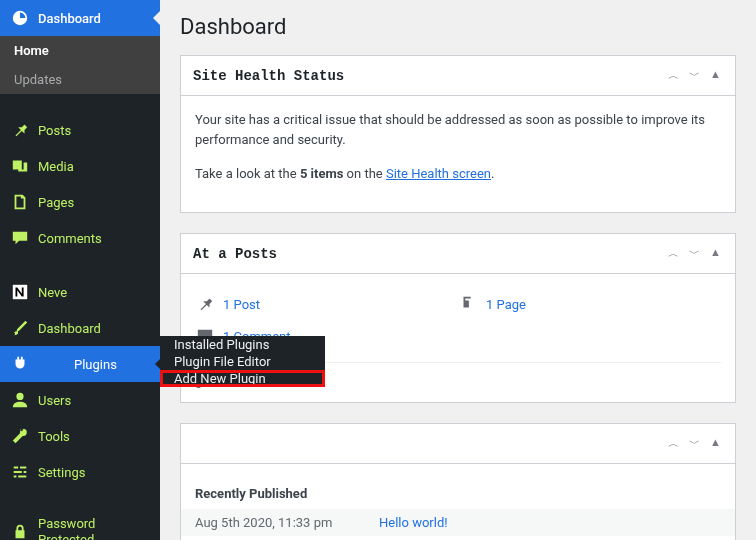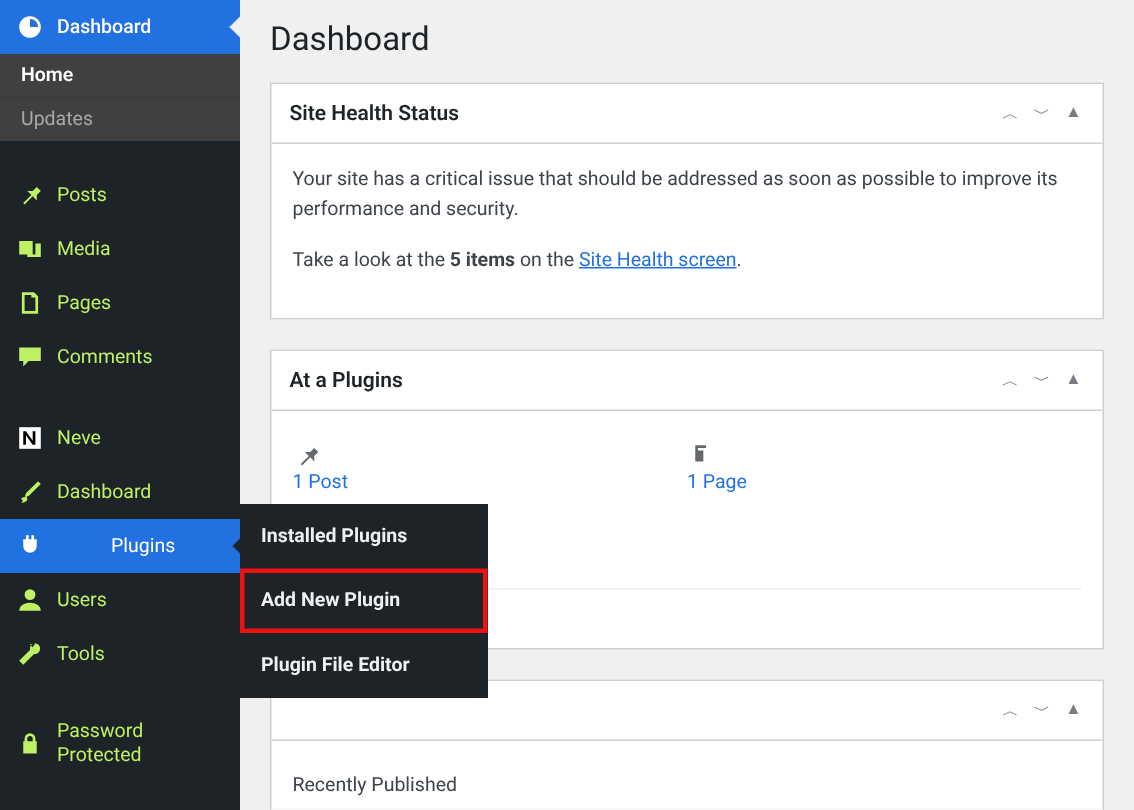--- a/index.html
+++ b/index.html
@@ -9,44 +9,44 @@
 .sidebar-item.current { background: #2271e1; color: #fff; font-weight: 500; position: relative; }
 .sidebar-item.current::after { content: ""; position: absolute; right: -1px; top: 50%; transform: translateY(-50%); width: 0; height: 0; border-top: 8px solid transparent; border-bottom: 8px solid transparent; border-right: 8px solid #f0f0f1; }
 .sidebar-item.active-sub { background: #2271e1; color: #fff; position: relative; gap: 36px; }
 .sidebar-item.active-sub::after { content: ""; position: absolute; right: -1px; top: 50%; transform: translateY(-50%); width: 0; height: 0; border-top: 6px solid transparent; border-bottom: 6px solid transparent; border-right: 6px solid #1d2327; }
 .sidebar-sub { padding: 7px 10px 7px 14px; background: #404040; }
 .sidebar-sub.bold { font-weight: 600; color: #fff; }
 .sidebar-sub.dim { color: #a7aaad; }
 .icon { width: 20px; height: 20px; margin-right: 8px; display: inline-flex; align-items: center; justify-content: center; flex-shrink: 0; }
 .icon svg { width: 18px; height: 18px; fill: currentColor; }
 .flyout { position: absolute; left: 160px; top: 336px; width: 165px; background: #1d2327; color: #f0f0f1; z-index: 100; }
-.flyout-item { padding: 14px 14px; font-size: 13px; cursor: pointer; font-weight: bold; }
+.flyout-item { padding: 1px 14px; font-size: 13px; cursor: pointer; }
 .flyout-item.highlight { outline: 3px solid #e11; outline-offset: -3px; }
 .main { flex: 1; padding: 0 20px 20px 20px; overflow-y: auto; }
 .page-title { font-size: 22px; font-weight: 400; color: #1d2327; padding: 14px 0 16px 0; }
 .panel { background: #fff; border: 1px solid #ccd0d4; margin-bottom: 20px; }
 .panel-header { display: flex; align-items: center; justify-content: space-between; padding: 10px 12px; border-bottom: 1px solid #ccd0d4; cursor: move; }
-.panel-title { font-size: 14px; font-weight: 600; color: #1d2327; }
+.panel-title { font-size: 14px; font-weight: 600; color: #1d2327; font-family: Liberation Mono, monospace; }
 .panel-ctrl { display: flex; gap: 6px; color: #787c82; }
 .panel-ctrl span { cursor: pointer; padding: 2px; font-size: 11px; }
 .panel-body { padding: 14px 14px; font-size: 13px; color: #3c434a; }
 .health-row { display: flex; gap: 20px; }
 .health-left { flex: 0 0 180px; text-align: center; }
 .spinner-ring { width: 36px; height: 36px; border: 4px solid #dba617; border-left-color: transparent; border-radius: 50%; margin: 10px auto; }
 .health-status { font-size: 13px; color: #1d2327; margin-top: 6px; }
 .health-right { flex: 1; line-height: 1.55; }
 .health-right p { margin-bottom: 14px; }
 a.wp-link { color: #2271e1; text-decoration: underline; }
 .glance-grid { display: flex; flex-wrap: wrap; }
-.glance-item { width: 50%; display: flex; align-items: flex-start; padding: 6px 0; flex-direction: column; }
+.glance-item { width: 50%; display: flex; align-items: center; padding: 6px 0; }
 .glance-item .icon { color: #646970; }
 .glance-item a { color: #2271e1; text-decoration: none; font-size: 13px; }
 .glance-foot { border-top: 1px solid #eee; margin-top: 10px; padding-top: 10px; font-size: 13px; color: #646970; }
 .activity-section { font-size: 13px; }
-.act-heading { font-weight: 400; padding: 8px 0; }
+.act-heading { font-weight: 700; padding: 8px 0; }
 .act-row { display: flex; gap: 24px; padding: 6px 0; background: #f6f7f7; margin: 0 -14px; padding-left: 14px; }
 .act-date { color: #646970; width: 160px; }
 .act-link { color: #2271e1; text-decoration: none; }
 </style>
 </head>
 <body>
 
 <div class="sidebar">
   <div class="sidebar-item current">
     <span class="icon">
@@ -127,34 +127,42 @@
     <span>Users</span>
   </div>
   <div class="sidebar-item">
     <span class="icon">
         <svg viewBox="0 0 20 20">
           <path d="M14 2a4 4 0 00-4 5L2 15l3 3 8-8a4 4 0 001-8l-2 3-2-2z"></path>
         </svg>
       </span>
     <span>Tools</span>
   </div>
+  <div class="sidebar-item">
+    <span class="icon">
+        <svg viewBox="0 0 20 20">
+          <path d="M3 4h5v2H3zM10 4h7v2h-7zM3 9h9v2H3zM14 9h3v2h-3zM3 14h3v2H3zM8 14h9v2H8z"></path>
+        </svg>
+      </span>
+    <span>Settings</span>
+  </div>
   <div style="height:18px"></div>
   <div class="sidebar-item">
     <span class="icon">
         <svg viewBox="0 0 20 20">
           <path d="M6 8V6a4 4 0 118 0v2h1v9H5V8zm2 0h4V6a2 2 0 10-4 0z"></path>
         </svg>
       </span>
     <span style="line-height:1.2">Password Protected</span>
   </div>
 
   <div class="flyout">
     <div class="flyout-item">Installed Plugins</div>
+    <div class="flyout-item">Plugin File Editor</div>
     <div class="flyout-item highlight">Add New Plugin</div>
-    <div class="flyout-item">Plugin File Editor</div>
   </div>
 </div>
 
 <div class="main">
   <h1 class="page-title">Dashboard</h1>
 
   <div class="panel">
     <div class="panel-header">
       <span class="panel-title">Site Health Status</span>
       <div class="panel-ctrl">
@@ -170,21 +178,21 @@
           <p>
             <span>Take a look at the </span><b>5 items</b><span> on the </span><a href="#" class="wp-link">Site Health screen</a><span>.</span>
           </p>
         </div>
       </div>
     </div>
   </div>
 
   <div class="panel">
     <div class="panel-header">
-      <span class="panel-title">At a Plugins</span>
+      <span class="panel-title">At a Posts</span>
       <div class="panel-ctrl">
         <span>︿</span>
         <span>﹀</span>
         <span>▲</span>
       </div>
     </div>
     <div class="panel-body">
       <div class="glance-grid">
         <div class="glance-item">
           <span class="icon">

